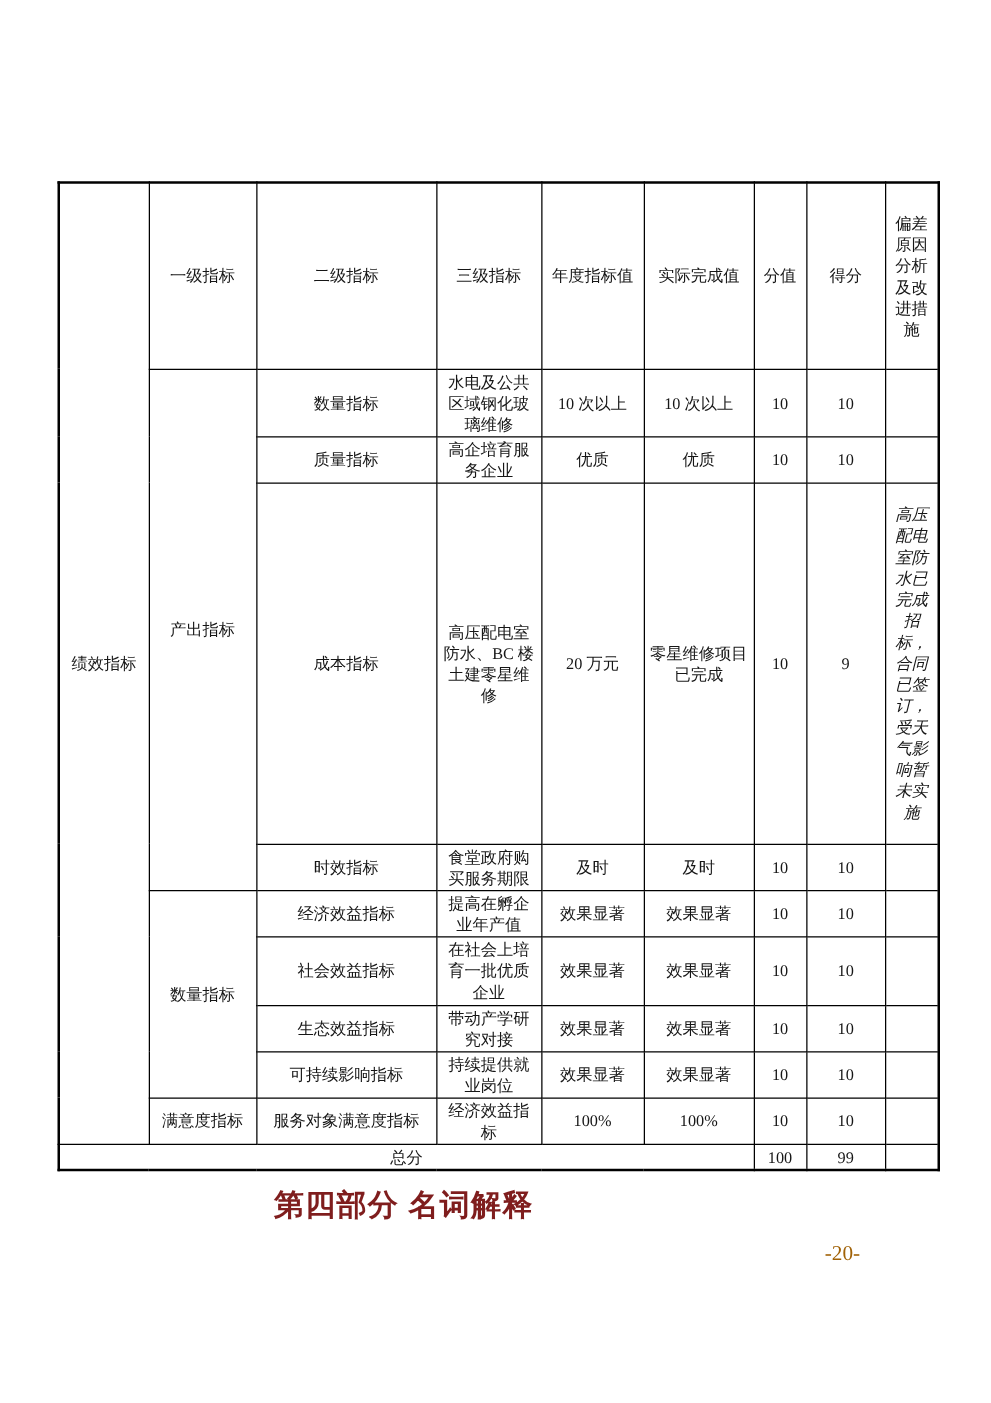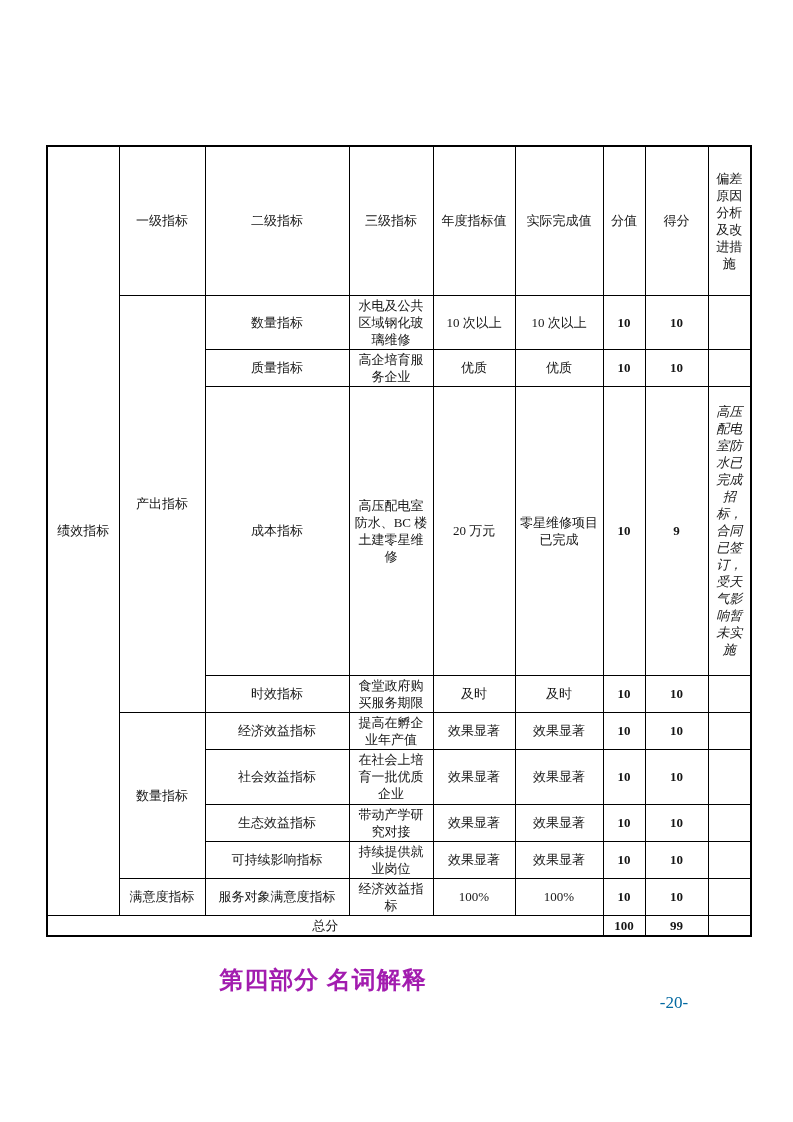--- a/index.html
+++ b/index.html
@@ -22,21 +22,21 @@
     border:1px solid #000;
     font-size:13px;
     line-height:17px;
     vertical-align:middle;
     text-align:center;
     padding:1px 3px;
     overflow:hidden;
     word-break:break-word;
   }
   td.left { text-align:left; padding-left:5px; padding-right:4px; }
-  td.num  { font-size:14px;font-weight:bold; }
+  td.num  { font-size:14px; }
   td.pct  { font-size:11px; line-height:14px;margin-top:45px; }
   td.remark {
     text-align:left;
     padding:2px 6px;
     line-height:18px;
     font-size:13px;
     font-style:italic;
   }
   td.devhdr {
     text-align:left;
@@ -47,29 +47,28 @@
   td.tight { line-height:16px;margin-left:12px; }
 
   .section-title {
     position:absolute;
     left:0; top:948px; width:646px;
     text-align:center;
     font-family:"Liberation Sans","DejaVu Sans",sans-serif;
     font-weight:bold;
     font-size:24px;
     letter-spacing:1px;
-    color:#a21caf;
-    margin-top:16px;
+    color:#7f1d1d;
   }
   .page-number {
     position:absolute;
     left:648px; top:993px; width:52px;
     text-align:center;
     font-size:17px;
-    color:#0369a1;
+    color:#a16207;
   }
 </style>
 </head>
 <body>
 
 <div class="page">
 
   <table class="perf">
     <colgroup>
       <col style="width:72px">

